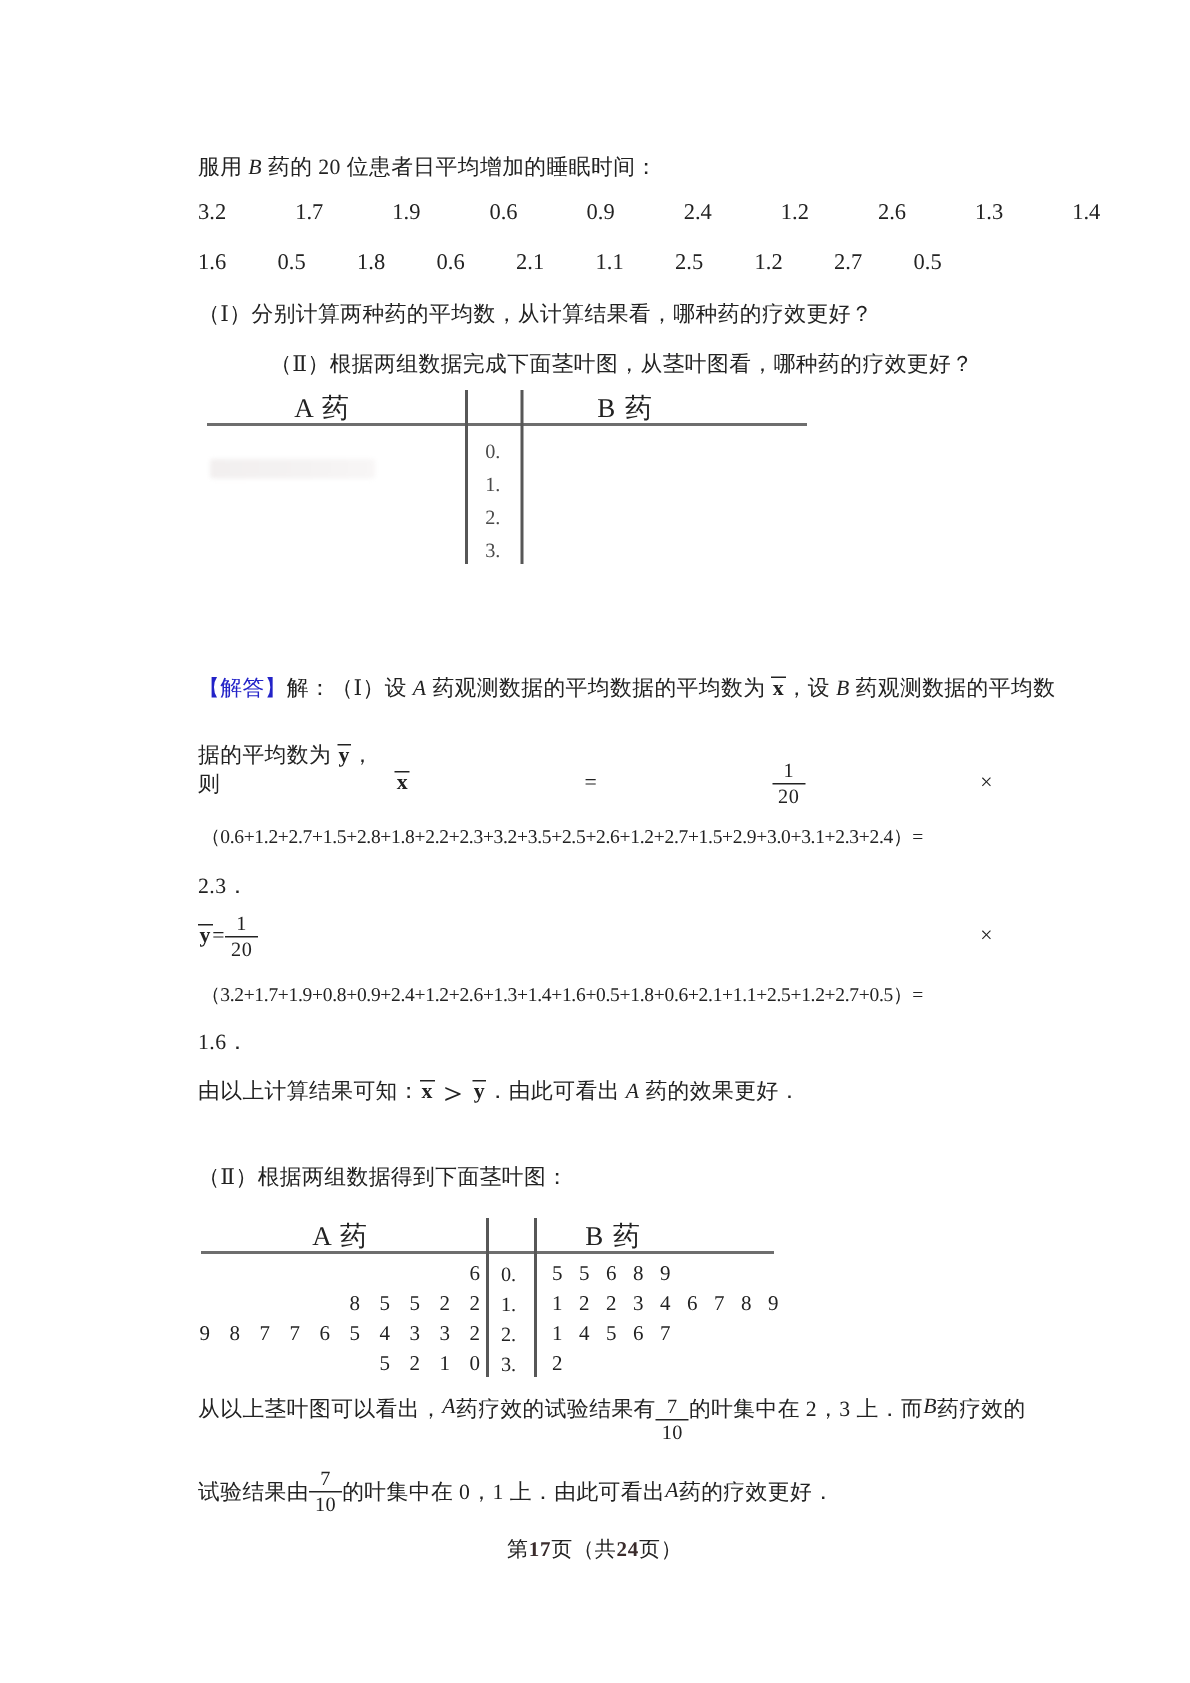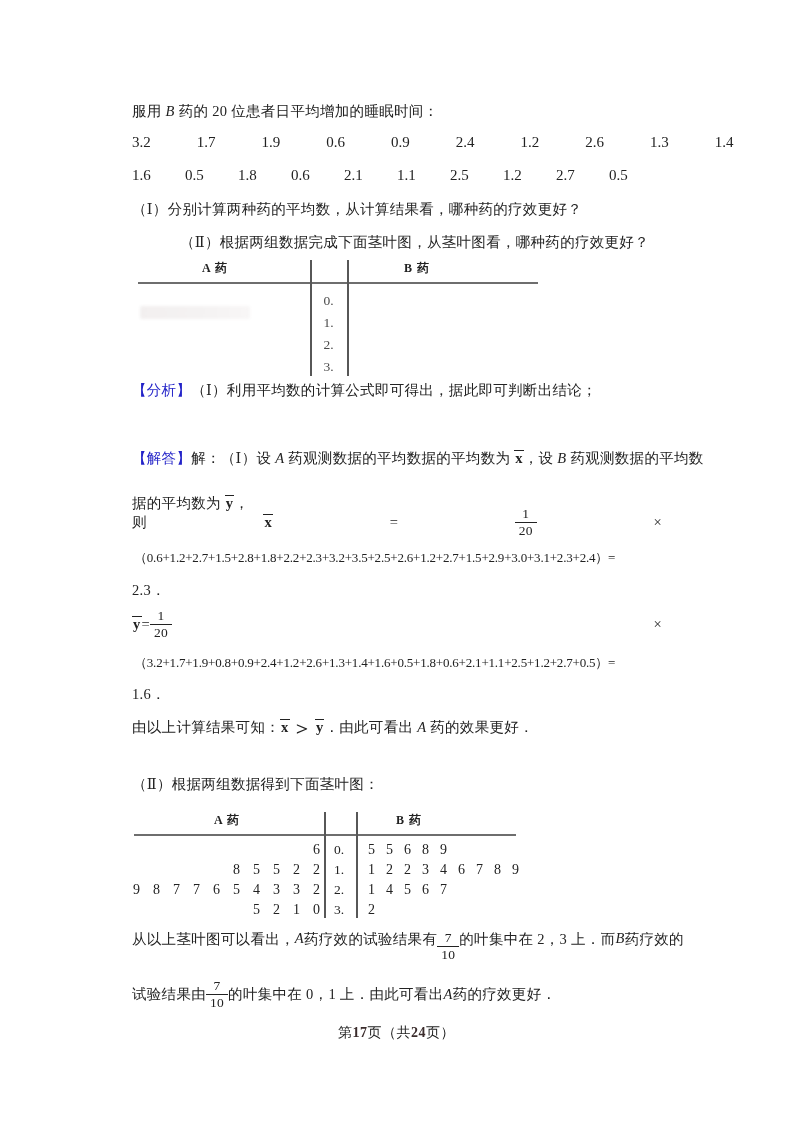--- a/index.html
+++ b/index.html
@@ -16,21 +16,21 @@
   .over { display:inline-block; border-top:1.5px solid #222; line-height:1.05; font-weight:bold; padding:0 1px; }
   .blue { color:#2323c8; }
   .num-grid { display:grid; grid-template-columns:repeat(10,1fr); width:530px; font-size:15px; }
   .num-grid span { text-align:left; }
   .sumline { font-size:13px; letter-spacing:-0.2px; white-space:nowrap; }
   .frac { display:inline-block; text-align:center; vertical-align:middle; font-size:13.5px; line-height:1.15; }
   .frac .fn { display:block; border-bottom:1.2px solid #222; padding:0 4px; }
   .frac .fd { display:block; padding:0 4px; }
   .hline { position:absolute; height:2px; background:#6e6e6e; }
   .vline { position:absolute; width:2px; background:#575757; }
-  .tbl-hdr { position:absolute; text-align:center; font-size:12px; letter-spacing:1px;font-weight:bold; }
+  .tbl-hdr { position:absolute; text-align:center; font-size:18px; letter-spacing:1px; }
   .bt-stems { position:absolute; display:flex; flex-direction:column; width:37px; text-align:center; }
   .bt-stems span { height:22px; line-height:22px; font-size:13.5px; color:#4a4a4a; text-align:center; }
   .wm { position:absolute; background:linear-gradient(90deg,#f2efef,#f4f2f2 55%,#f8f6f6); filter:blur(1.5px); border-radius:2px; }
   .sl-rows { position:absolute; left:0; top:30px; width:530px; }
   .sl-row { display:flex; height:20px; align-items:center; font-size:14px; }
   .sl-a { width:188px; display:flex; justify-content:flex-end; gap:13px; }
   .sl-stem { width:38px; text-align:center; font-size:13.5px; }
   .sl-b { flex:1; display:flex; justify-content:flex-start; gap:11px; padding-left:10px; }
   .fx-row { display:flex; justify-content:space-between; align-items:center; width:530px; }
   .gt { font-size:21px; vertical-align:-3px; margin:0 2px; font-weight:normal; }
@@ -82,23 +82,20 @@
     <div class="vline" style="left:215px; top:4px; height:116px;"></div>
     <div class="bt-stems" style="left:178px; top:34px;">
         <span class="btstem">0.</span>
         <span class="btstem">1.</span>
         <span class="btstem">2.</span>
         <span class="btstem">3.</span>
       </div>
     <div class="wm" style="left:8px; top:50px; width:110px; height:13px;"></div>
   </div>
 
-  <div class="abs txt" style="left:132px; top:381px;">
-    <span class="blue">【分析】</span><span>（Ⅰ）利用平均数的计算公式即可得出，据此即可判断出结论；</span>
-  </div>
 
   <div class="abs txt" style="left:132px; top:449px;">
     <span class="blue">【解答】</span><span>解：（Ⅰ）设 </span><span class="ivar">A</span><span> 药观测数据的平均数据的平均数为 </span><span class="over">x</span><span>，设 </span><span class="ivar">B</span><span> 药观测数据的平均数</span>
   </div>
   <div class="abs txt" style="left:132px; top:494px;">
     <span>据的平均数为 </span><span class="over">y</span><span>，</span>
   </div>
 
   <div class="abs fx-row txt" style="left:132px; top:505px; height:34px;">
     <span>则</span>

